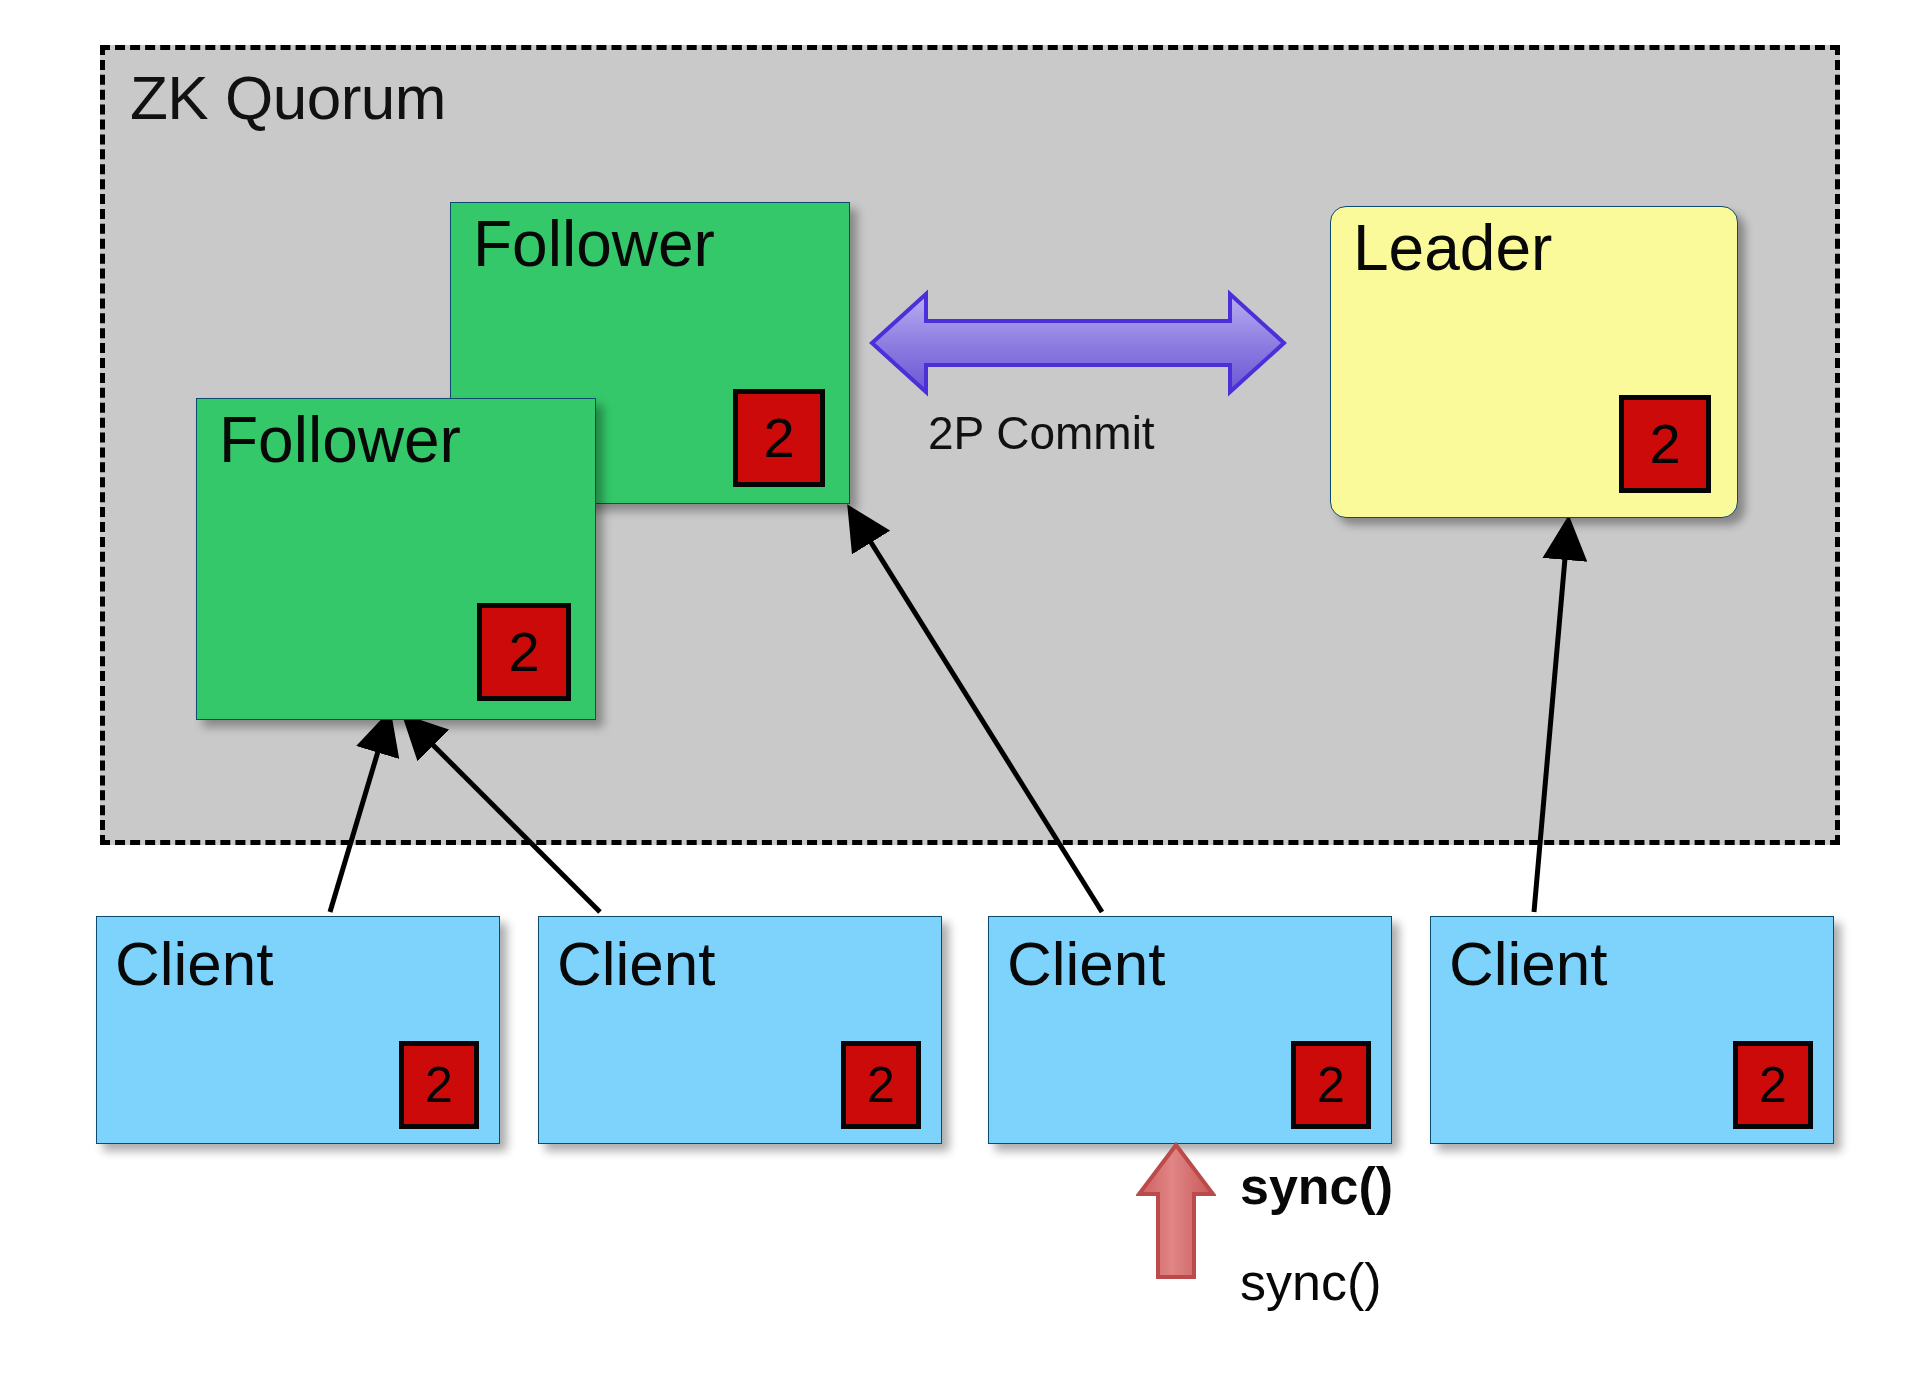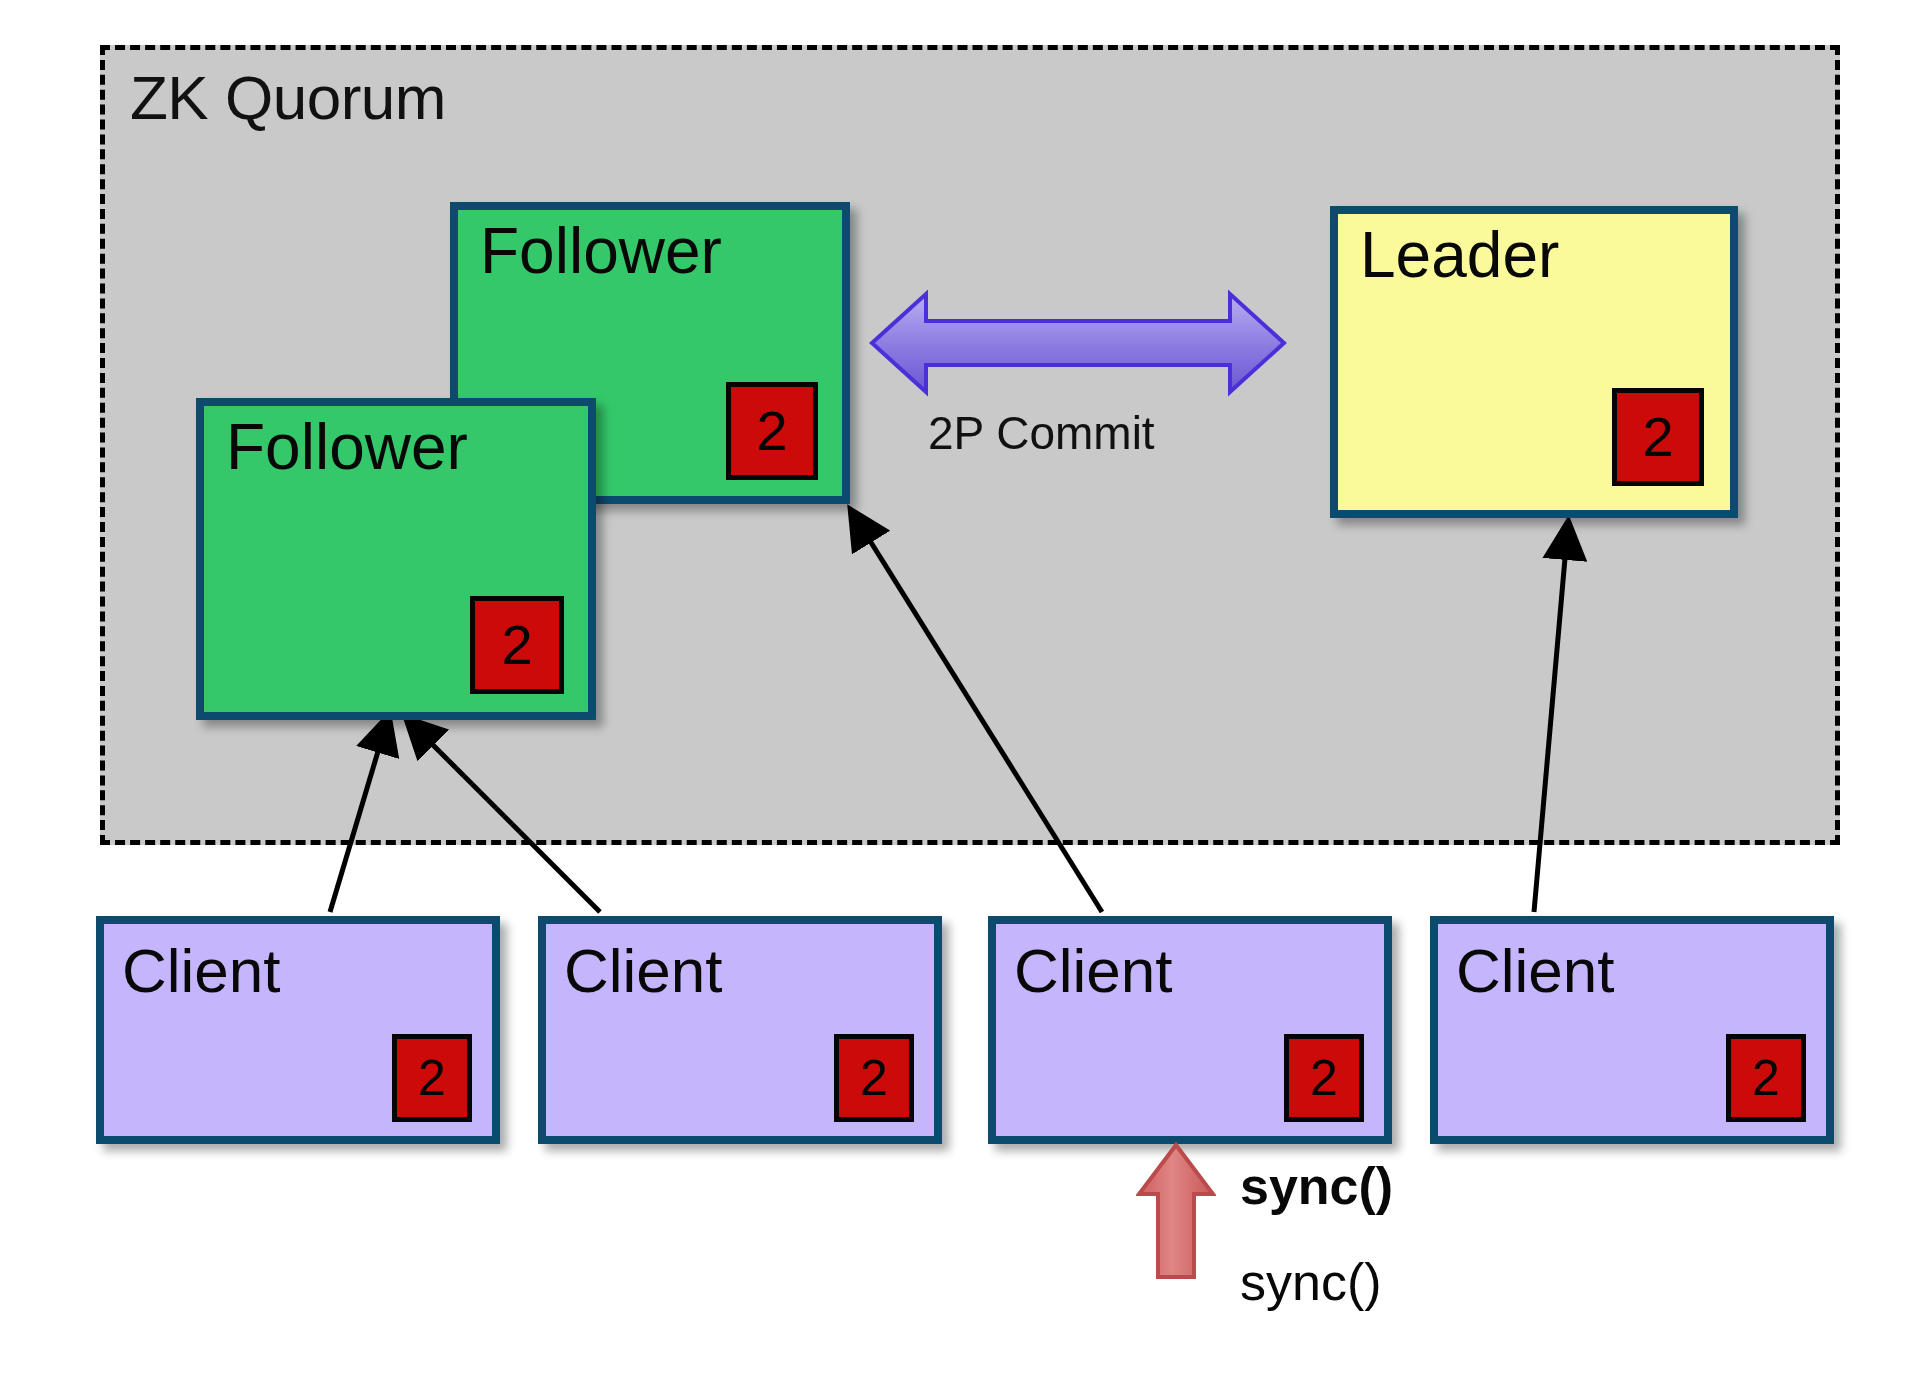--- a/index.html
+++ b/index.html
@@ -41,21 +41,21 @@
     font-size: 62px;
     color: #111111;
     letter-spacing: -0.5px;
     white-space: nowrap;
   }
 
   
   .node {
     position: absolute;
     box-sizing: border-box;
-    border: 8px solid #0c4a6e;
+    border: 1px solid #0c4a6e;
     box-shadow: 7px 7px 9px rgba(0,0,0,0.33);
   }
   .node .node-label {
     position: absolute;
     left: 22px;
     top: 8px;
     font-size: 64px;
     color: #080808;
     white-space: nowrap;
     line-height: 1.05;
@@ -69,30 +69,30 @@
     display: flex;
     align-items: center;
     justify-content: center;
     color: #050505;
     font-size: 56px;
     line-height: 1;
   }
 
   .follower-box { background: #34c86a; }
   .leader-box   { background: #fafa9b; }
-  .client-box   { background: #c4b5fd; }
+  .client-box   { background: #7dd3fc; }
 
   
   #follower-top    { left: 450px; top: 202px; width: 400px; height: 302px; }
   #follower-top .badge  { right: 24px; bottom: 16px; width: 92px; height: 98px; }
 
   #follower-bottom { left: 196px; top: 398px; width: 400px; height: 322px; }
   #follower-bottom .badge { right: 24px; bottom: 18px; width: 94px; height: 98px; }
 
-  #leader          { left: 1330px; top: 206px; width: 408px; height: 312px; }
+  #leader          { left: 1330px; top: 206px; width: 408px; height: 312px; border-radius: 16px; }
   #leader .badge   { right: 26px; bottom: 24px; width: 92px; height: 98px; }
 
   .client-box { width: 404px; height: 228px; top: 916px; }
   #client-1 { left: 96px; }
   #client-2 { left: 538px; }
   #client-3 { left: 988px; }
   #client-4 { left: 1430px; }
   .client-box .badge { right: 20px; bottom: 14px; width: 80px; height: 88px; font-size: 50px; }
   .client-box .node-label { font-size: 62px; top: 14px; left: 18px; }
 

